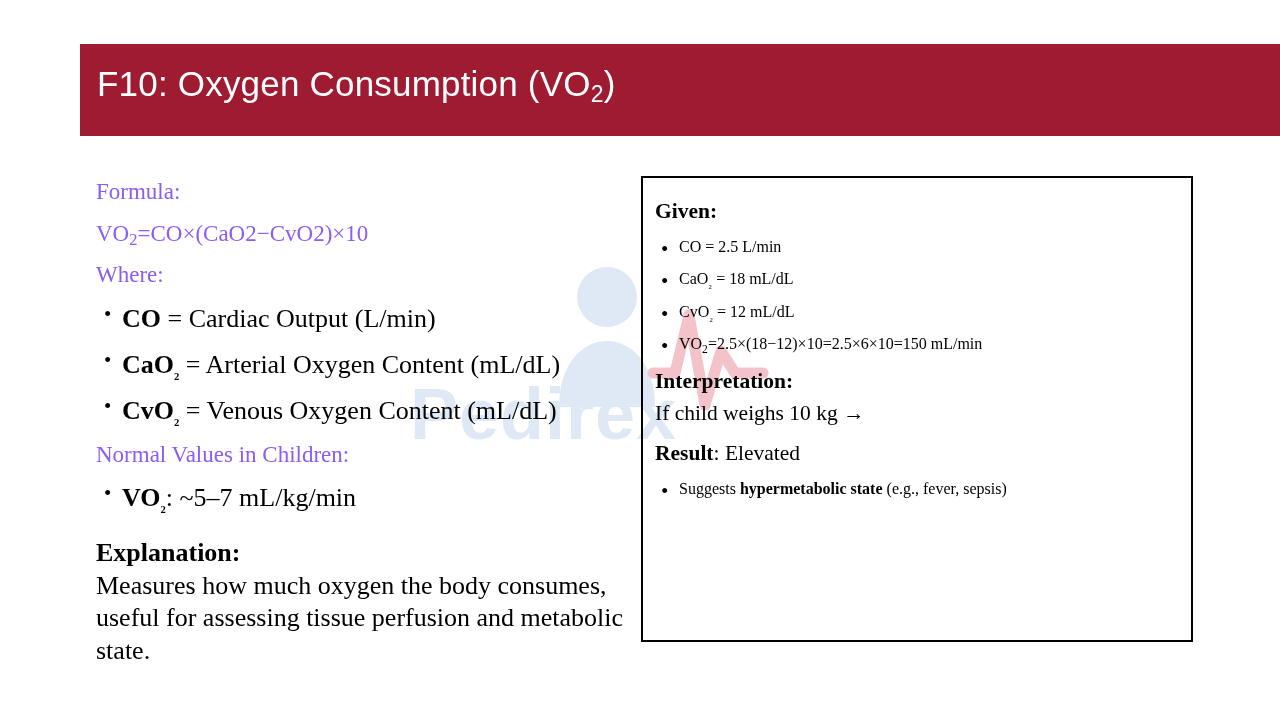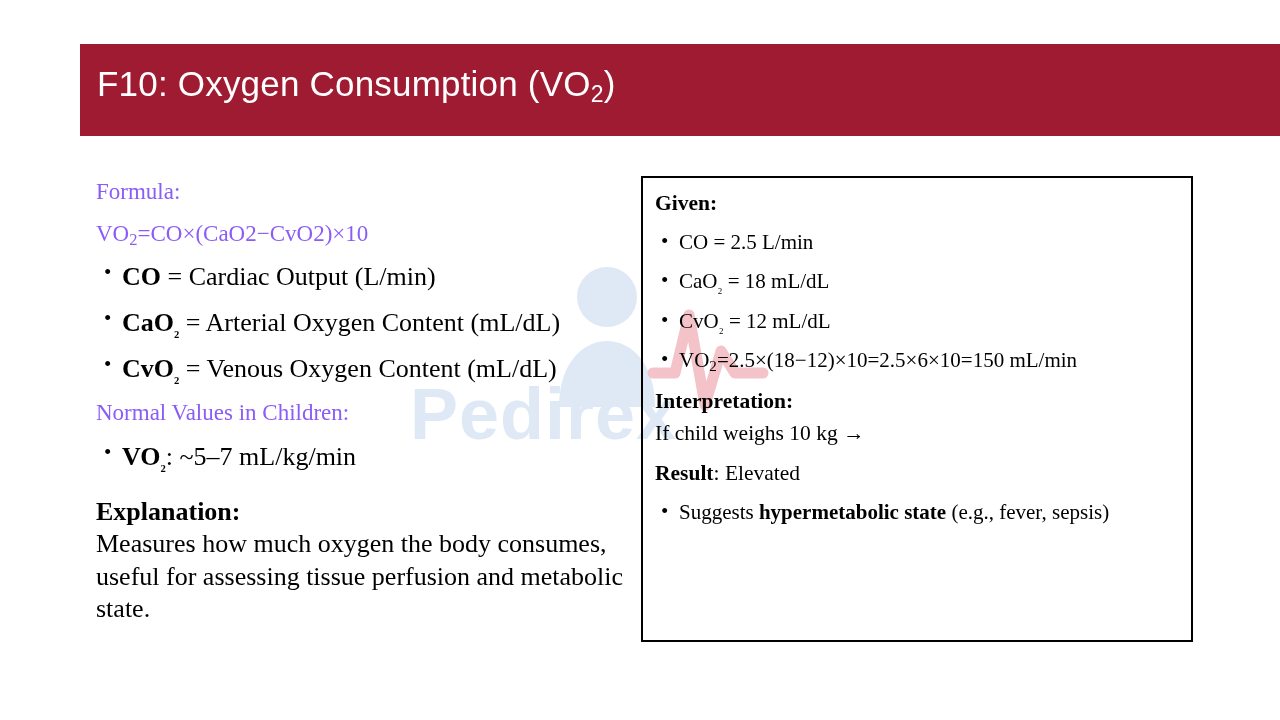--- a/index.html
+++ b/index.html
@@ -84,21 +84,21 @@
     left: 641px;
     top: 176px;
     width: 552px;
     height: 466px;
     border: 2px solid #000000;
     box-sizing: border-box;
     background: transparent;
     z-index: 3;
   }
   .right-inner {
-    padding: 10px 14px 0 12px;
+    padding: 18px 14px 0 12px;
   }
   .line {
     font-size: 23px;
     line-height: 1.42;
     color: #8b5cf6;
     margin: 0 0 9px 0;
   }
   .bullet {
     position: relative;
     padding-left: 26px;
@@ -133,21 +133,21 @@
     top: 3px;
   }
   .r-line {
     font-size: 21.5px;
     line-height: 1.4;
     margin: 0 0 10px 0;
   }
   .r-bullet {
     position: relative;
     padding-left: 24px;
-    font-size: 21px;
+    font-size: 16px;
     line-height: 1.4;
     margin: 0 0 10px 0;
   }
   .r-bullet::before {
     content: "•";
     position: absolute;
     left: 6px;
     top: -1px;
     font-size: 21px;
   }
@@ -174,20 +174,21 @@
   </div>
 
   <div class="left-col">
 
     <div class="line">Formula:</div>
 
     <div class="line">
       <span>VO</span><sub>2</sub><span>=CO×(CaO2−CvO2)×10</span>
     </div>
 
+    <div class="line">Where:</div>
 
     <div class="bullet">
       <b>CO</b><b class="sub-small"></b><span> = Cardiac Output (L/min)</span>
     </div>
 
     <div class="bullet">
       <b>CaO</b><b class="sub-small">₂</b><span> = Arterial Oxygen Content (mL/dL)</span>
     </div>
 
     <div class="bullet">

